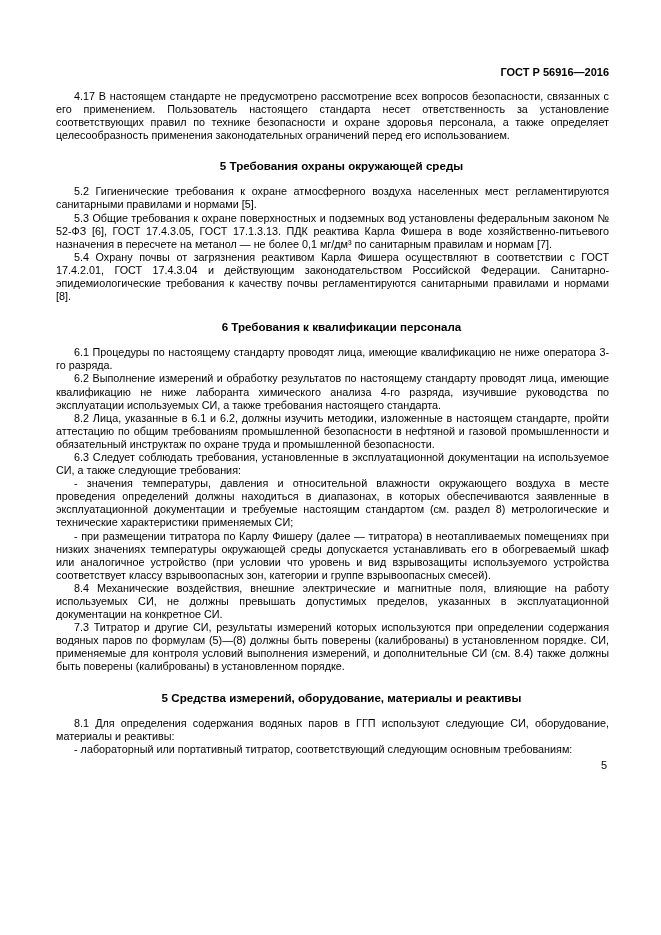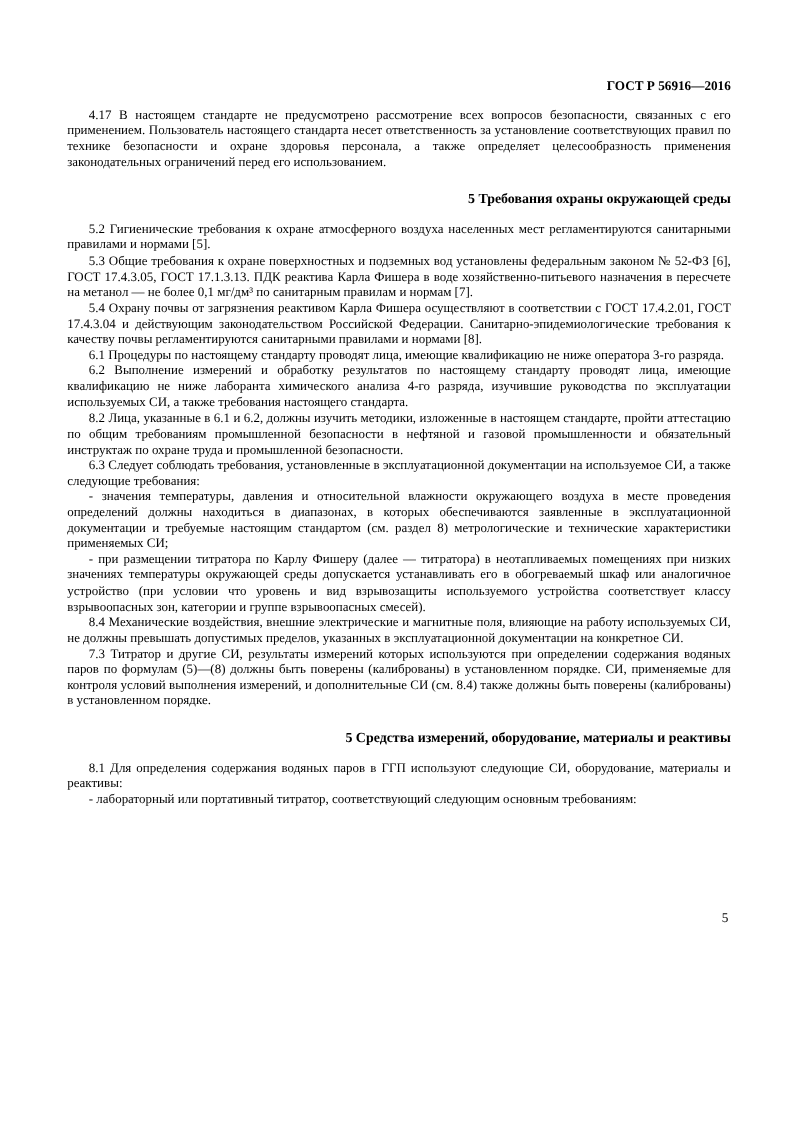--- a/index.html
+++ b/index.html
@@ -3,21 +3,21 @@
 <meta charset="utf-8">
 <style>
   html, body { margin: 0; padding: 0; background: #ffffff; }
   .page {
     position: relative;
     width: 661px;
     height: 823px;
     margin: 0 auto;
     background: #ffffff;
     color: #000000;
-    font-family: Liberation Serif, serif;
+    font-family: Liberation Sans, sans-serif;
     box-sizing: border-box;
     padding: 66px 52px 0 56px;
     overflow: hidden;
   }
   .doc-number {
     text-align: right;
     font-size: 11px;
     font-weight: bold;
     margin: 0 0 12px 0;
   }
@@ -28,21 +28,21 @@
     text-indent: 18px;
     margin: 0;
     hyphens: auto;
     -webkit-hyphens: auto;
   }
   .heading {
     font-size: 11.6px;
     font-weight: bold;
     text-indent: 18px;
     margin: 17px 0 13px 0;
-    text-align: right;
+    text-align: center;
   }
   .page-number {
     position: absolute;
     right: 54px;
     bottom: 52px;
     font-size: 11px;
   }
 </style>
 </head>
 <body>
@@ -50,20 +50,21 @@
 <div class="page">
   <div class="doc-number">ГОСТ Р 56916—2016</div>
 
   <p class="para">4.17 В настоящем стандарте не предусмотрено рассмотрение всех вопросов безопасности, связанных с его применением. Пользователь настоящего стандарта несет ответственность за установление соответствующих правил по технике безопасности и охране здоровья персонала, а также определяет целесообразность применения законодательных ограничений перед его использованием.</p>
 
   <h2 class="heading">5 Требования охраны окружающей среды</h2>
   <p class="para">5.2 Гигиенические требования к охране атмосферного воздуха населенных мест регламентируются санитарными правилами и нормами [5].</p>
   <p class="para">5.3 Общие требования к охране поверхностных и подземных вод установлены федеральным законом № 52-ФЗ [6], ГОСТ 17.4.3.05, ГОСТ 17.1.3.13. ПДК реактива Карла Фишера в воде хозяйственно-питьевого назначения в пересчете на метанол — не более 0,1 мг/дм³ по санитарным правилам и нормам [7].</p>
   <p class="para">5.4 Охрану почвы от загрязнения реактивом Карла Фишера осуществляют в соответствии с ГОСТ 17.4.2.01, ГОСТ 17.4.3.04 и действующим законодательством Российской Федерации. Санитарно-эпидемиологические требования к качеству почвы регламентируются санитарными правилами и нормами [8].</p>
 
+  <h2 class="heading">6 Требования к квалификации персонала</h2>
   <p class="para">6.1 Процедуры по настоящему стандарту проводят лица, имеющие квалификацию не ниже оператора 3-го разряда.</p>
   <p class="para">6.2 Выполнение измерений и обработку результатов по настоящему стандарту проводят лица, имеющие квалификацию не ниже лаборанта химического анализа 4-го разряда, изучившие руководства по эксплуатации используемых СИ, а также требования настоящего стандарта.</p>
   <p class="para">8.2 Лица, указанные в 6.1 и 6.2, должны изучить методики, изложенные в настоящем стандарте, пройти аттестацию по общим требованиям промышленной безопасности в нефтяной и газовой промышленности и обязательный инструктаж по охране труда и промышленной безопасности.</p>
 
   <p class="para">6.3 Следует соблюдать требования, установленные в эксплуатационной документации на используемое СИ, а также следующие требования:</p>
   <p class="para">- значения температуры, давления и относительной влажности окружающего воздуха в месте проведения определений должны находиться в диапазонах, в которых обеспечиваются заявленные в эксплуатационной документации и требуемые настоящим стандартом (см. раздел 8) метрологические и технические характеристики применяемых СИ;</p>
   <p class="para">- при размещении титратора по Карлу Фишеру (далее — титратора) в неотапливаемых помещениях при низких значениях температуры окружающей среды допускается устанавливать его в обогреваемый шкаф или аналогичное устройство (при условии что уровень и вид взрывозащиты используемого устройства соответствует классу взрывоопасных зон, категории и группе взрывоопасных смесей).</p>
   <p class="para">8.4 Механические воздействия, внешние электрические и магнитные поля, влияющие на работу используемых СИ, не должны превышать допустимых пределов, указанных в эксплуатационной документации на конкретное СИ.</p>
   <p class="para">7.3 Титратор и другие СИ, результаты измерений которых используются при определении содержания водяных паров по формулам (5)—(8) должны быть поверены (калиброваны) в установленном порядке. СИ, применяемые для контроля условий выполнения измерений, и дополнительные СИ (см. 8.4) также должны быть поверены (калиброваны) в установленном порядке.</p>
 

